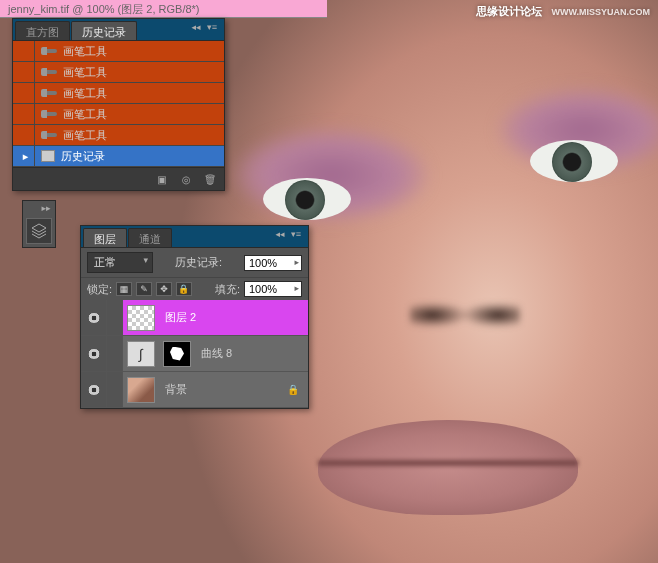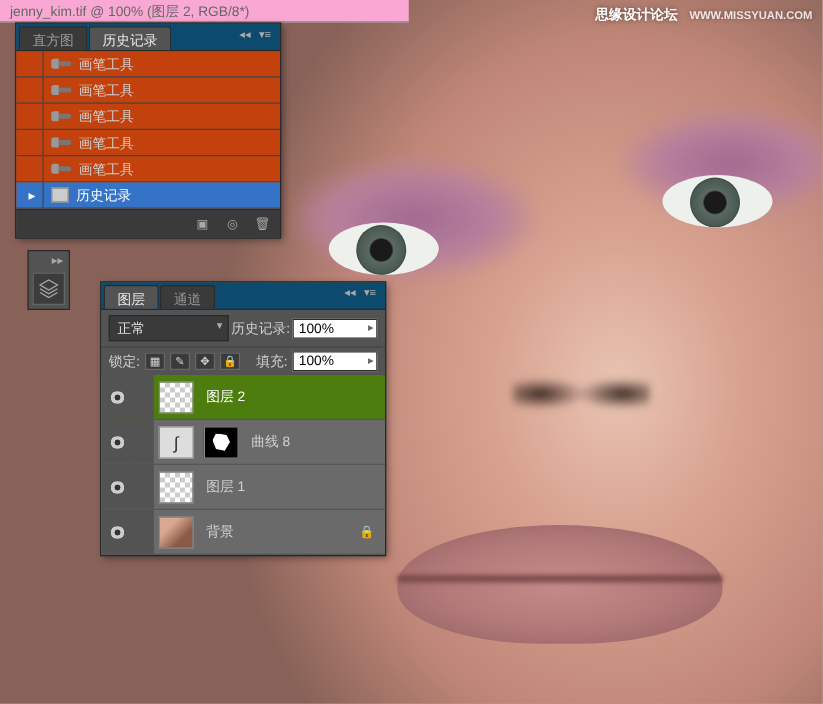--- a/index.html
+++ b/index.html
@@ -31,30 +31,30 @@
 .brush-icon{width:16px;height:12px;margin:0 6px;display:inline-block;position:relative}
 .brush-icon::before{content:"";position:absolute;left:0;top:2px;width:6px;height:8px;background:#999;border-radius:2px 0 0 2px}
 .brush-icon::after{content:"";position:absolute;left:6px;top:4px;width:10px;height:4px;background:#777;border-radius:0 2px 2px 0}
 .layer-tiny{width:14px;height:12px;margin:0 6px;background:#ccc;border:1px solid #888}
 .panel-footer{display:flex;justify-content:flex-end;gap:8px;padding:4px 6px;background:#3a3a3a;border-top:1px solid #2a2a2a}
 .foot-icon{width:16px;height:14px;cursor:pointer;display:flex;align-items:center;justify-content:center;color:#aaa;font-size:10px}
 .dock{position:absolute;left:22px;top:200px;width:34px;background:#535353;border:1px solid #2a2a2a}
 .dock-top{height:14px;display:flex;align-items:center;justify-content:flex-end;padding:0 3px}
 .dock-ic{width:26px;height:26px;margin:3px auto;background:#3c3c3c;border:1px solid #666;display:flex;align-items:center;justify-content:center;cursor:pointer}
 .layers-panel{left:80px;top:225px;width:229px}
-.layer-controls{background:#535353;padding:4px 6px;display:flex;align-items:center;gap:2px}
+.layer-controls{background:#535353;padding:4px 6px;display:flex;align-items:center;gap:22px}
 .dropdown{background:#3a3a3a;border:1px solid #2a2a2a;color:#e0e0e0;padding:2px 18px 2px 6px;position:relative;cursor:pointer;flex:1}
 .dropdown::after{content:"▾";position:absolute;right:4px;top:2px;color:#aaa;font-size:9px}
-.pct-input{display:flex;align-items:center;background:#fff;border:1px solid #2a2a2a;padding:1px 14px 1px 4px;color:#000;position:relative;width:68px}
+.pct-input{display:flex;align-items:center;background:#fff;border:1px solid #2a2a2a;padding:1px 14px 1px 4px;color:#000;position:relative;width:58px}
 .pct-input::after{content:"▸";position:absolute;right:2px;top:1px;color:#666;font-size:9px}
 .lock-row{background:#535353;padding:3px 6px;display:flex;align-items:center;gap:4px;border-top:1px solid #454545}
 .lock-ic{width:16px;height:14px;background:#3a3a3a;border:1px solid #666;cursor:pointer;display:flex;align-items:center;justify-content:center;font-size:9px}
 .layer-list{background:#6a6a6a}
 .layer-row{display:flex;align-items:center;height:36px;border-bottom:1px solid #555;cursor:pointer}
-.layer-row.active{background:#4d7c0f;color:#fff}
+.layer-row.active{background:#d946ef;color:#fff}
 .eye-col{width:26px;height:100%;display:flex;align-items:center;justify-content:center;border-right:1px solid #555;background:#535353}
 .eye-ic{width:14px;height:10px;background:radial-gradient(circle,#333 25%,#ccc 30%,#ccc 60%,transparent 65%);border-radius:50%}
 .link-col{width:16px;height:100%;border-right:1px solid #555;background:#535353}
 .thumb{width:28px;height:26px;background:#fff;border:1px solid #888;margin:0 4px;position:relative}
 .thumb.checker{background:repeating-conic-gradient(#ccc 0 25%,#fff 0 50%) 0 0/8px 8px}
 .thumb.adj{background:#ddd;display:flex;align-items:center;justify-content:center;font-size:14px;color:#333}
 .thumb.mask{background:#000;position:relative}
 .thumb.mask::after{content:"";position:absolute;left:6px;top:5px;width:14px;height:14px;background:#fff;clip-path:polygon(20% 0,80% 10%,100% 50%,70% 100%,20% 90%,0 40%)}
 .thumb.photo{background:linear-gradient(135deg,#d8a890 30%,#8a5a48 70%)}
 .layer-name{padding-left:6px}
@@ -183,26 +183,18 @@
       <div class="link-col"></div>
       <div class="thumb adj">∫</div>
       <div class="thumb mask"></div>
       <span class="layer-name">曲线 8</span>
     </div>
     <div class="layer-row">
       <div class="eye-col">
           <span class="eye-ic"></span>
         </div>
       <div class="link-col"></div>
-      <div class="thumb checker"></div>
-      <span class="layer-name">图层 1</span>
-    </div>
-    <div class="layer-row">
-      <div class="eye-col">
-          <span class="eye-ic"></span>
-        </div>
-      <div class="link-col"></div>
       <div class="thumb photo"></div>
       <span class="layer-name italic">背景</span>
       <span class="lock-badge">🔒</span>
     </div>
   </div>
 </div>
 
 </body></html>

